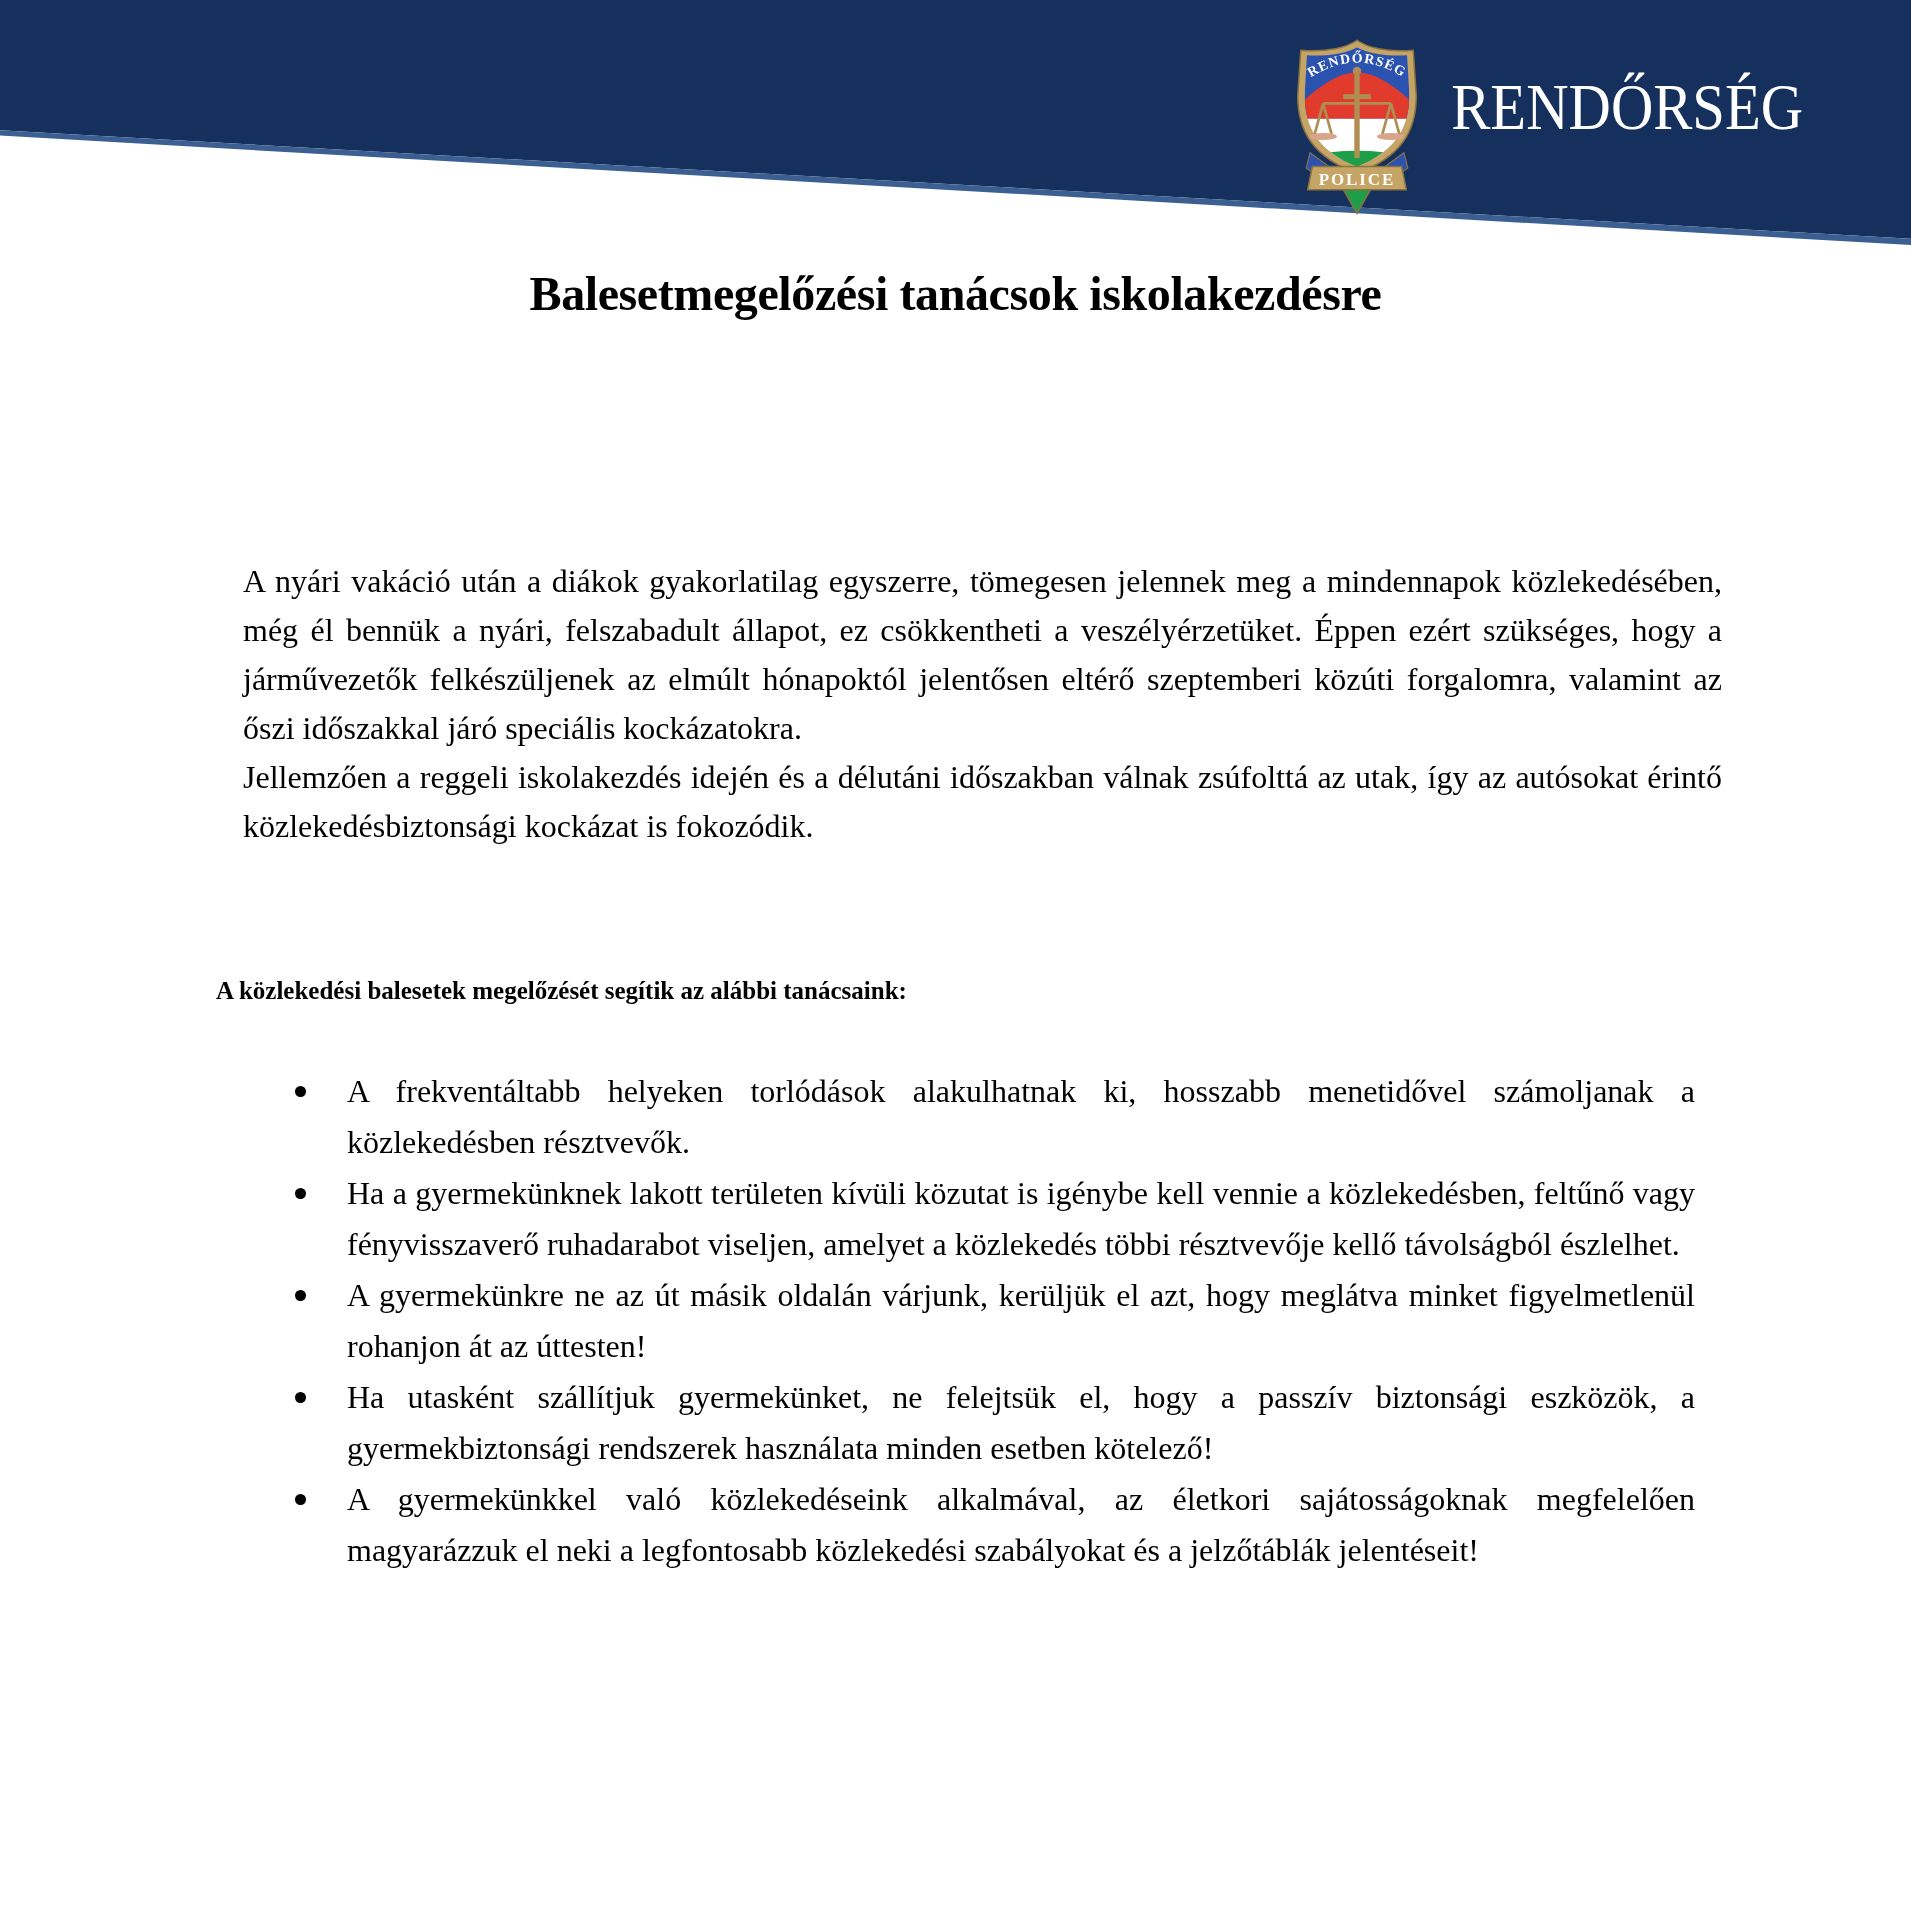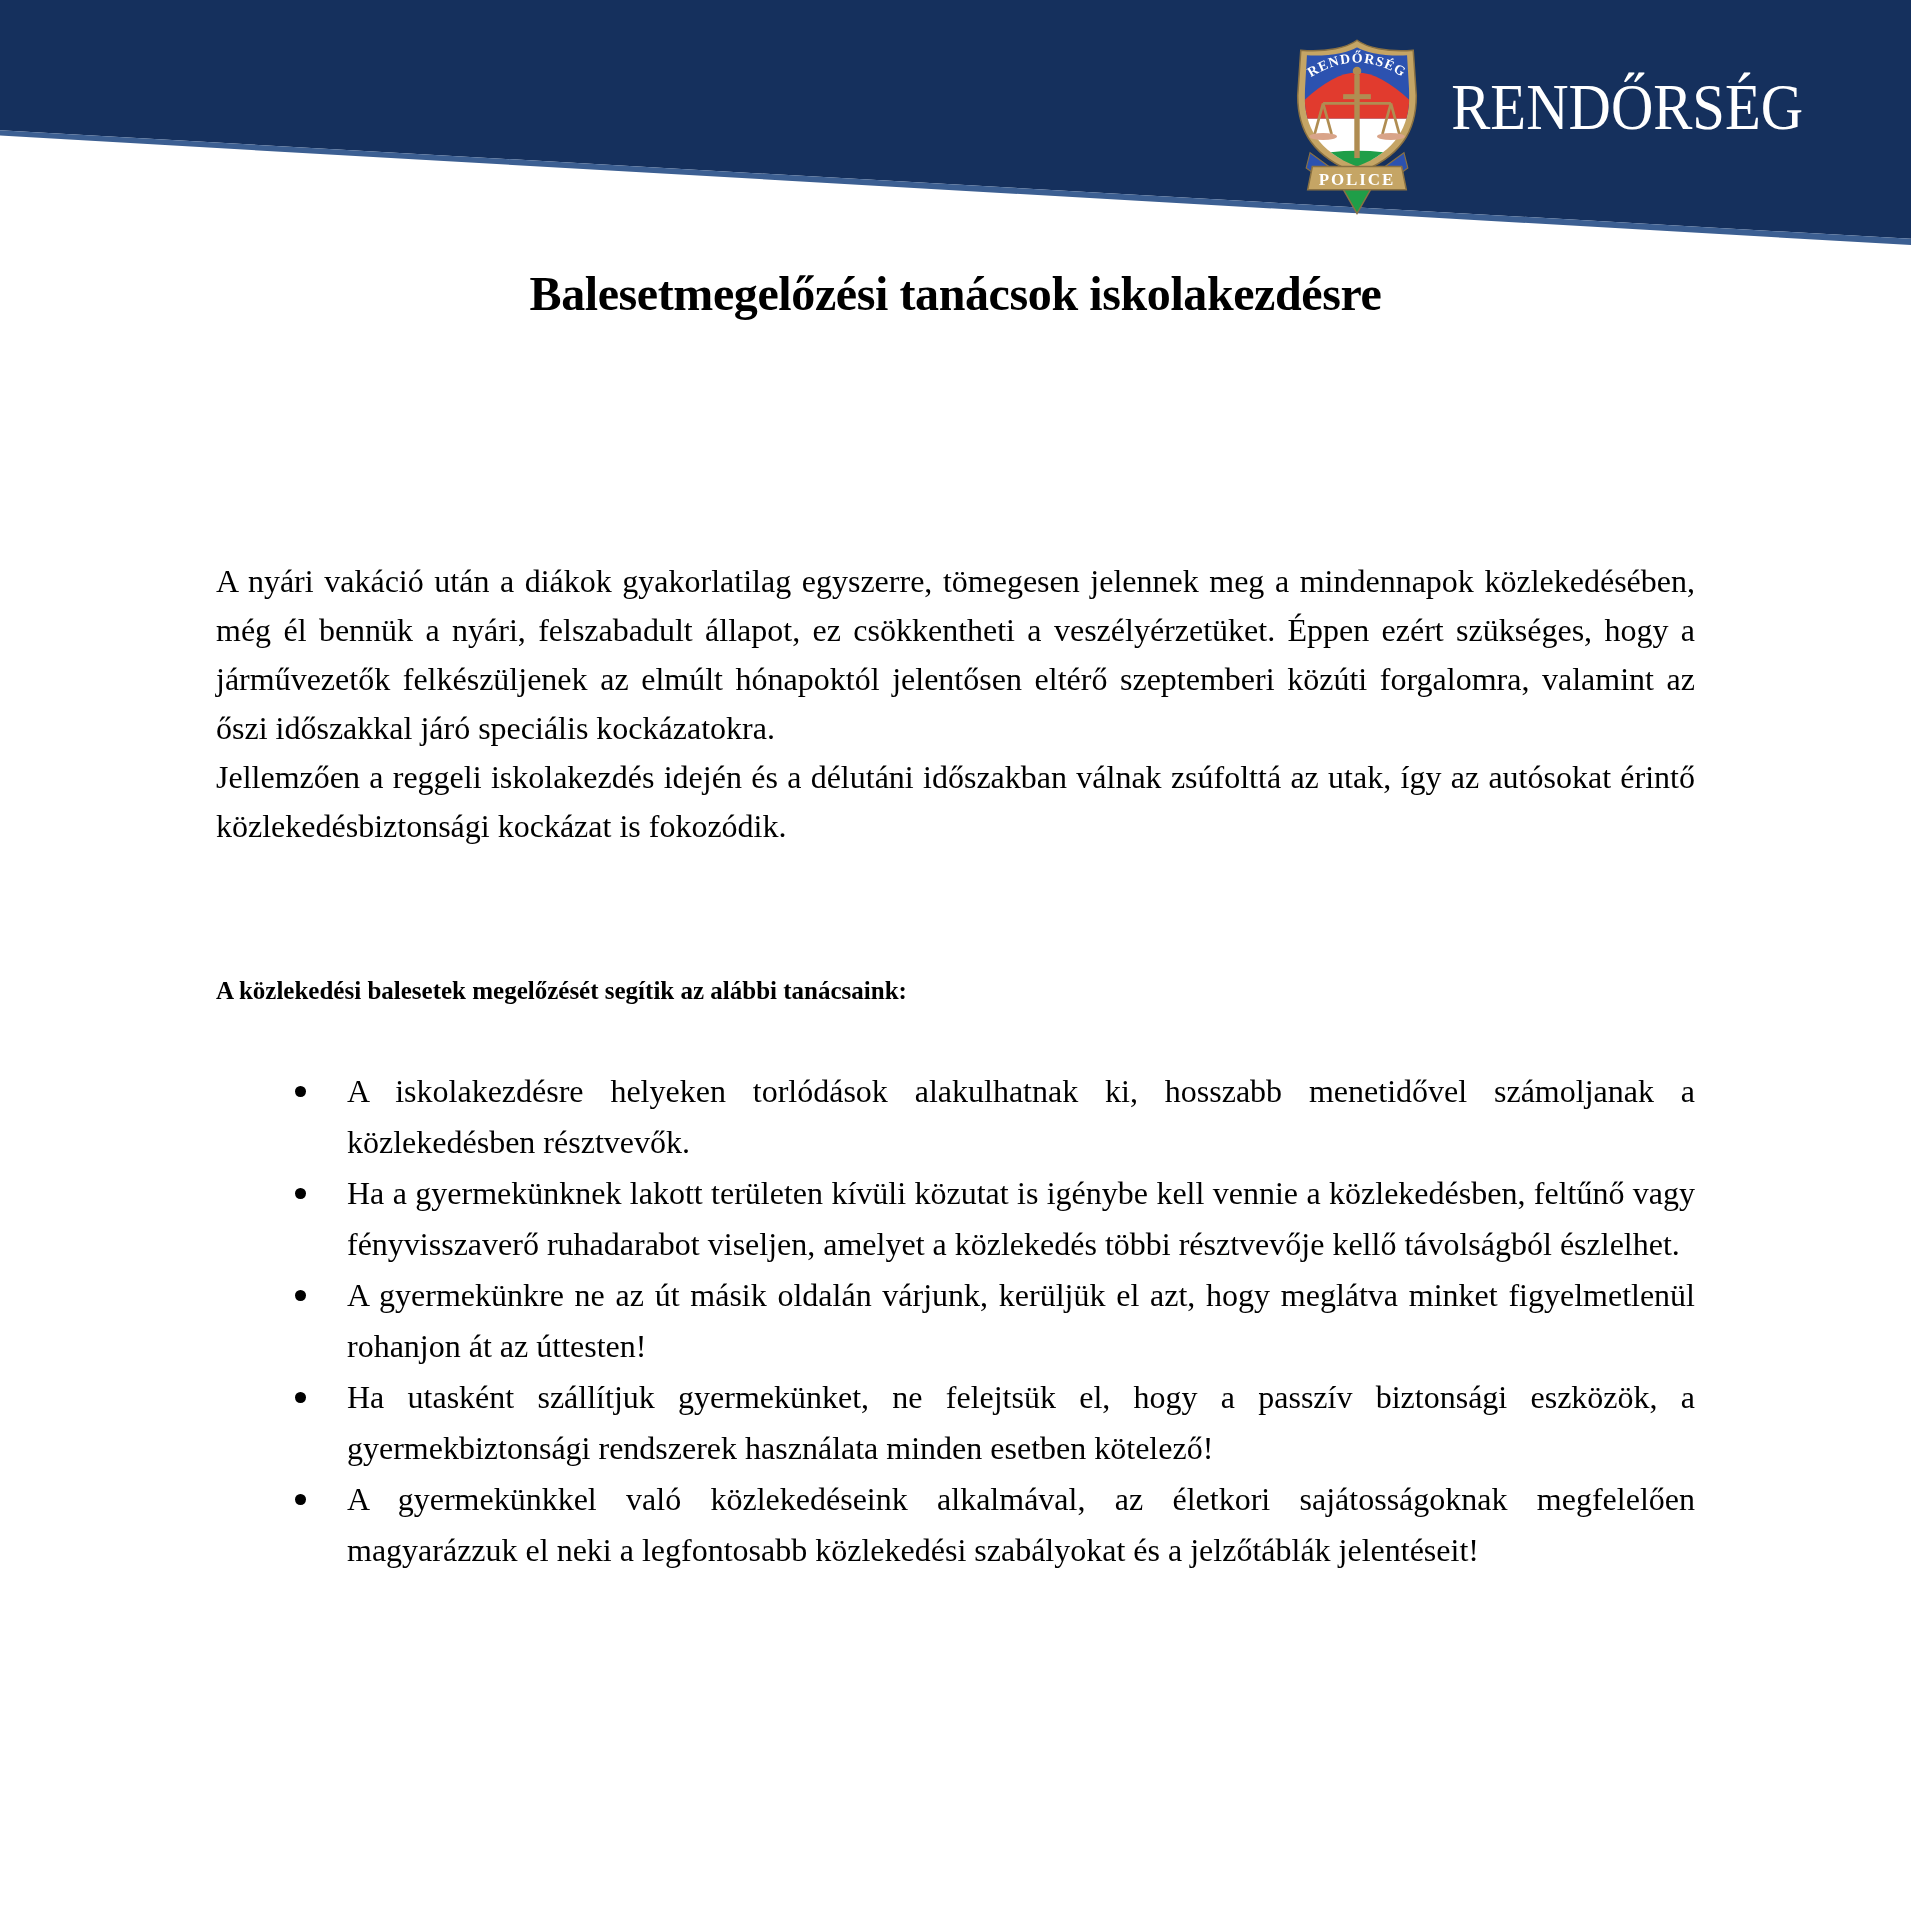--- a/index.html
+++ b/index.html
@@ -13,21 +13,21 @@
   .wordmark-svg{position:absolute;left:1447px;top:54px;display:block;}
   
   .title{
     position:absolute;left:0;top:234px;width:100%;text-align:center;
     font-size:48px;font-weight:bold;letter-spacing:-0.4px;
   }
   
   .content{position:absolute;left:216px;width:1479px;font-size:32px;}
   .para{ text-align:justify;line-height:49px;margin:0;}
   .p1{position:absolute;top:0px;width:1479px;}
-  .p23{position:absolute;top:208px;width:1479px;}
+  .p23{position:absolute;top:208px;width:1479px;margin-left:27px;}
   .highlight{color:#1c75bd;font-weight:bold;letter-spacing:0.1em;}
   .tips-heading{
     position:absolute;top:619px;width:1479px;font-weight:bold;font-size:25px;line-height:46px;
   }
   ul.tips{
     position:absolute;top:717px;width:1479px;list-style:none;margin:0;padding:0;
   }
   ul.tips li{
     position:relative;padding-left:131px;text-align:justify;line-height:51px;
   }
@@ -100,21 +100,21 @@
 
 
     <div class="p23">
       <p class="para">A nyári vakáció után a diákok gyakorlatilag egyszerre, tömegesen jelennek meg a mindennapok közlekedésében, még él bennük a nyári, felszabadult állapot, ez csökkentheti a veszélyérzetüket. Éppen ezért szükséges, hogy a járművezetők felkészüljenek az elmúlt hónapoktól jelentősen eltérő szeptemberi közúti forgalomra, valamint az őszi időszakkal járó speciális kockázatokra.</p>
       <p class="para">Jellemzően a reggeli iskolakezdés idején és a délutáni időszakban válnak zsúfolttá az utak, így az autósokat érintő közlekedésbiztonsági kockázat is fokozódik.</p>
     </div>
 
     <div class="tips-heading">A közlekedési balesetek megelőzését segítik az alábbi tanácsaink:</div>
 
     <ul class="tips">
-      <li><span class="dot"></span><span>A iskolakezdésre helyeken torlódások alakulhatnak ki, hosszabb menetidővel számoljanak a közlekedésben résztvevők.</span></li>
+      <li><span class="dot"></span><span>A frekventáltabb helyeken torlódások alakulhatnak ki, hosszabb menetidővel számoljanak a közlekedésben résztvevők.</span></li>
       <li><span class="dot"></span><span>Ha a gyermekünknek lakott területen kívüli közutat is igénybe kell vennie a közlekedésben, feltűnő vagy fényvisszaverő ruhadarabot viseljen, amelyet a közlekedés többi résztvevője kellő távolságból észlelhet.</span></li>
       <li><span class="dot"></span><span>A gyermekünkre ne az út másik oldalán várjunk, kerüljük el azt, hogy meglátva minket figyelmetlenül rohanjon át az úttesten!</span></li>
       <li><span class="dot"></span><span>Ha utasként szállítjuk gyermekünket, ne felejtsük el, hogy a passzív biztonsági eszközök, a gyermekbiztonsági rendszerek használata minden esetben kötelező!</span></li>
       <li><span class="dot"></span><span>A gyermekünkkel való közlekedéseink alkalmával, az életkori sajátosságoknak megfelelően magyarázzuk el neki a legfontosabb közlekedési szabályokat és a jelzőtáblák jelentéseit!</span></li>
     </ul>
   </div>
 
 </div>
 
 

